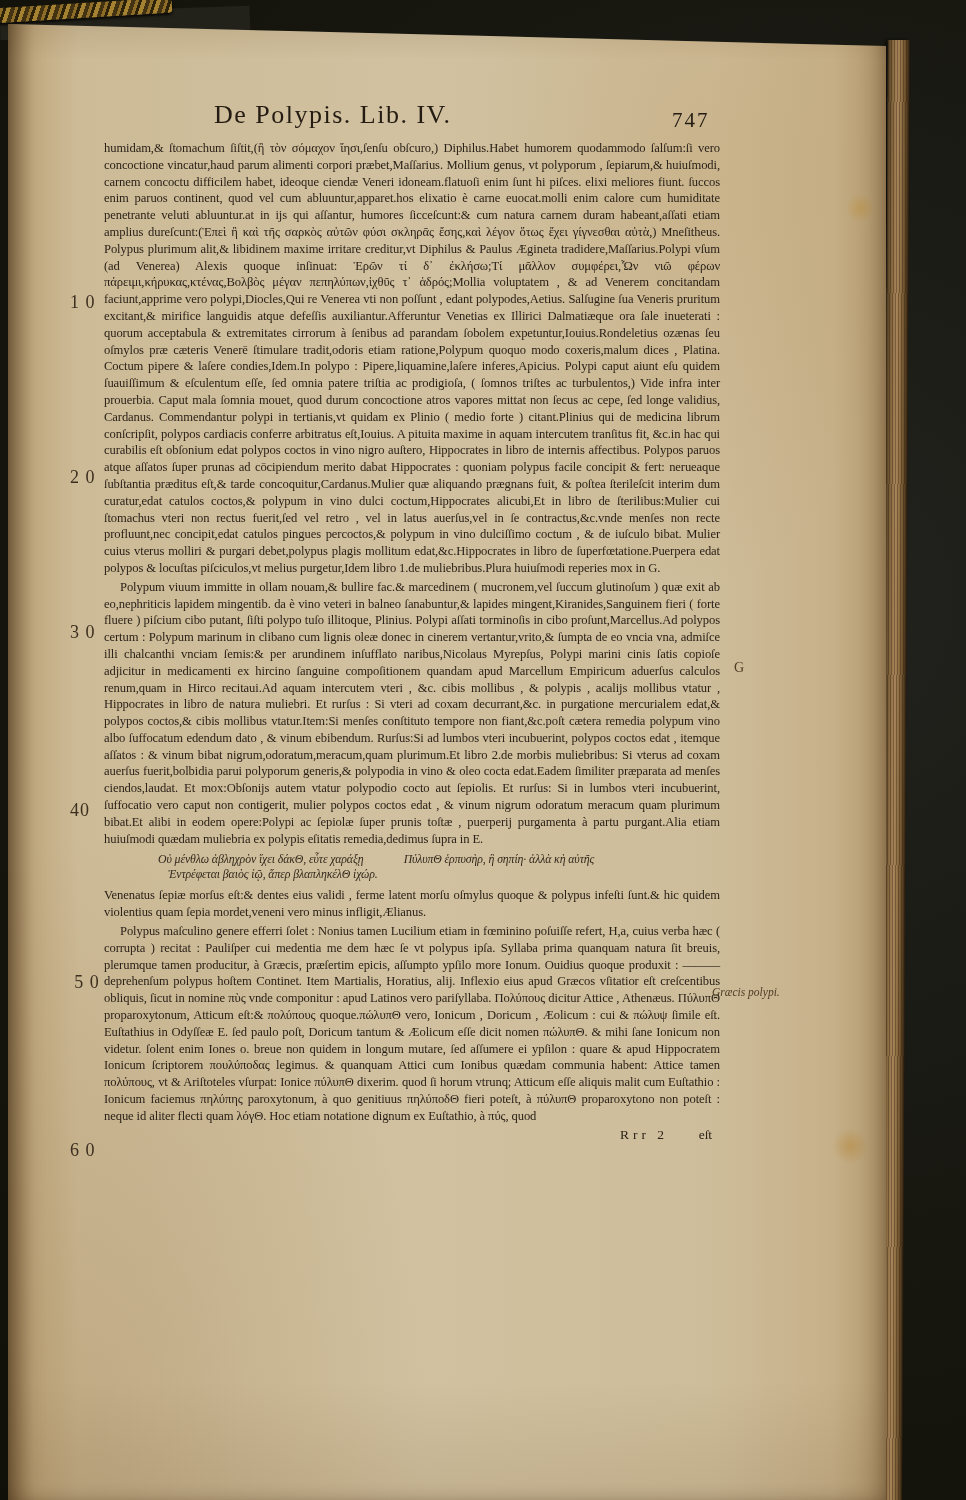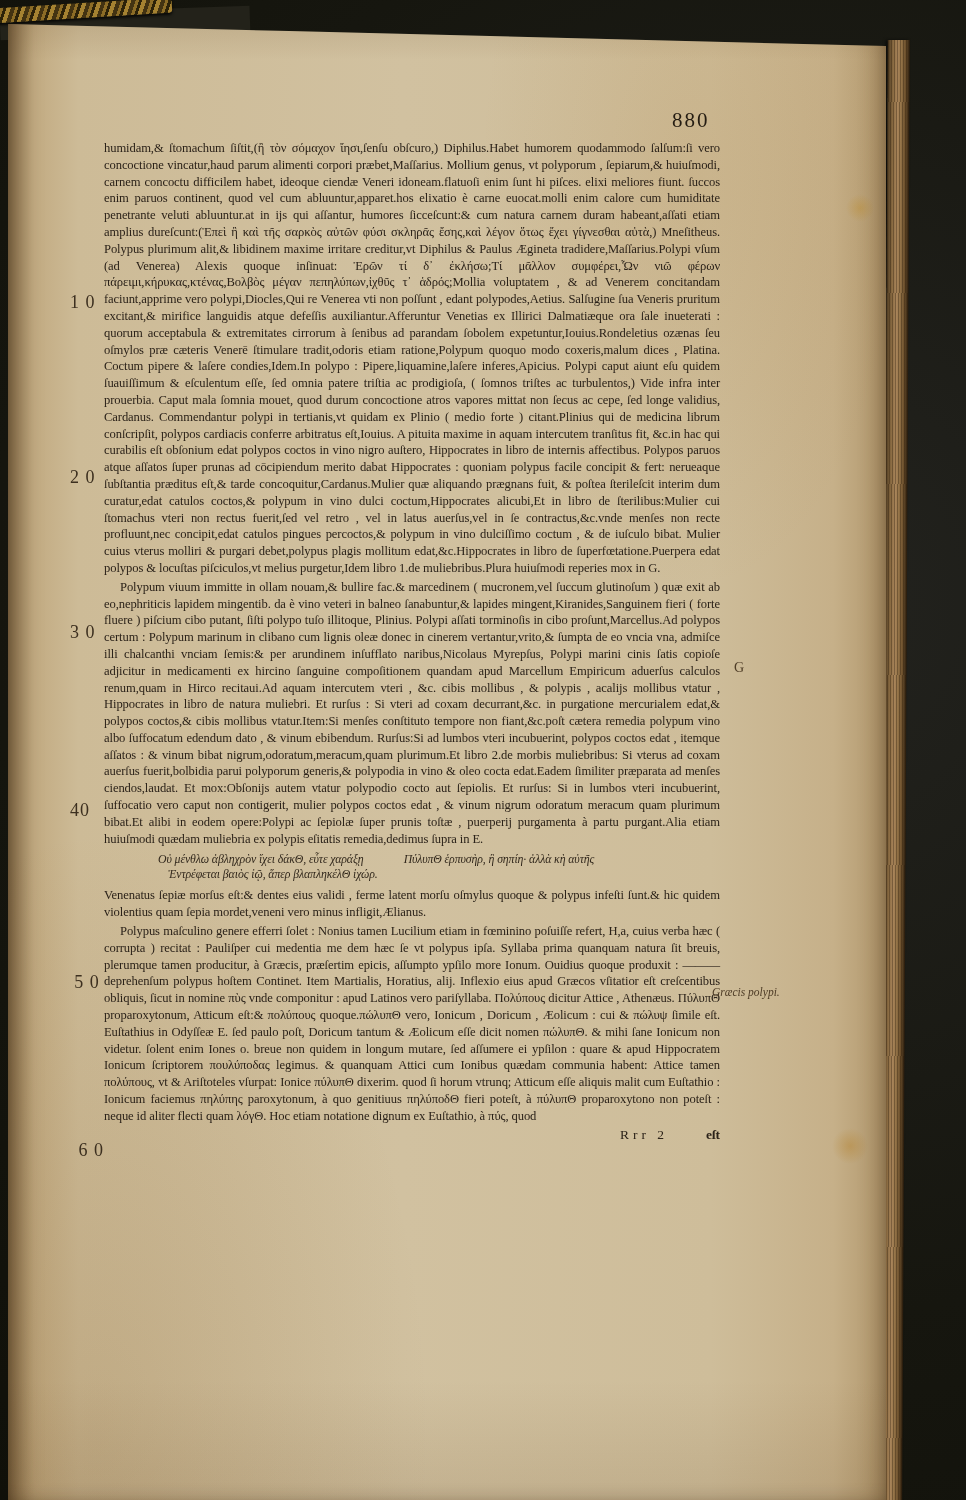--- a/index.html
+++ b/index.html
@@ -63,38 +63,39 @@
     text-align:justify;color:#2b2219;
   }
   .par{margin:0 0 2px 0;}
   .par.indent{text-indent:16px;}
   .verse{margin:5px 0 5px 54px;font-size:11.8px;font-style:italic;line-height:15px;color:#32281c;}
   .verse-row{display:flex;gap:40px;}
   .verse-row .vr{white-space:nowrap;}
   .verse-line2{margin-left:10px;}
   .sig-row{position:relative;height:20px;margin-top:2px;font-size:13.5px;}
   .sig{position:absolute;left:492px;letter-spacing:4px;margin-left:24px;}
-  .catch{position:absolute;right:0;font-weight:bold;}
+  .catch{position:absolute;right:8px;}
 
   .mnum{position:absolute;left:62px;width:34px;font-size:18px;color:#3c2f1f;letter-spacing:1px;}
   .mnote{position:absolute;font-size:11.5px;color:#4e3c26;}
   .mnote.italic{font-style:italic;}
 </style>
 </head>
 <body>
 
 <div class="scene">
   <div class="board"></div>
   <div class="headband"></div>
   <div class="fore-edge"></div>
 
   <div class="page">
 
     <div class="running-head">
-      <span class="page-num">880</span>
+      <span class="running-title">De Polypis.  Lib.  IV.</span>
+      <span class="page-num">747</span>
     </div>
 
     <div class="text-col">
       <p class="par flush">humidam,&amp; ſtomachum ſiſtit,(ἢ τὸν σόμαχον ἴησι,ſenſu obſcuro,) Diphilus.Habet humorem quodammodo ſalſum:ſi vero concoctione vincatur,haud parum alimenti corpori præbet,Maſſarius. Mollium genus, vt polyporum , ſepiarum,&amp; huiuſmodi, carnem concoctu difficilem habet, ideoque ciendæ Veneri idoneam.flatuoſi enim ſunt hi piſces. elixi meliores fiunt. ſuccos enim paruos continent, quod vel cum abluuntur,apparet.hos elixatio è carne euocat.molli enim calore cum humiditate penetrante veluti abluuntur.at in ijs qui aſſantur, humores ſicceſcunt:&amp; cum natura carnem duram habeant,aſſati etiam amplius dureſcunt:(Ἐπεὶ ἢ καὶ τῆς σαρκὸς αὐτῶν φύσι σκληρᾶς ἔσης,καὶ λέγον ὅτως ἔχει γίγνεσθαι αὐτὰ,) Mneſitheus. Polypus plurimum alit,&amp; libidinem maxime irritare creditur,vt Diphilus &amp; Paulus Ægineta tradidere,Maſſarius.Polypi vſum (ad Venerea) Alexis quoque inſinuat: Ἑρῶν τί δ᾽ ἐκλήσω;Τί μᾶλλον συμφέρει,Ὧν νιῶ φέρων πάρειμι,κήρυκας,κτένας,Βολβὸς μέγαν πεπηλύπων,ἰχθῦς τ᾽ ἁδρός;Mollia voluptatem , &amp; ad Venerem concitandam faciunt,apprime vero polypi,Diocles,Qui re Venerea vti non poſſunt , edant polypodes,Aetius. Salſugine ſua Veneris pruritum excitant,&amp; mirifice languidis atque defeſſis auxiliantur.Afferuntur Venetias ex Illirici Dalmatiæque ora ſale inueterati : quorum acceptabula &amp; extremitates cirrorum à ſenibus ad parandam ſobolem expetuntur,Iouius.Rondeletius ozænas ſeu oſmylos præ cæteris Venerē ſtimulare tradit,odoris etiam ratione,Polypum quoquo modo coxeris,malum dices , Platina. Coctum pipere &amp; laſere condies,Idem.In polypo : Pipere,liquamine,laſere inferes,Apicius.  Polypi caput aiunt eſu quidem ſuauiſſimum &amp; eſculentum eſſe, ſed omnia patere triſtia ac prodigioſa, ( ſomnos triſtes ac turbulentos,) Vide infra inter prouerbia.  Caput mala ſomnia mouet, quod durum concoctione atros vapores mittat non ſecus ac cepe, ſed longe validius, Cardanus.  Commendantur polypi in tertianis,vt quidam ex Plinio ( medio forte ) citant.Plinius qui de medicina librum conſcripſit, polypos cardiacis conferre arbitratus eſt,Iouius. A pituita maxime in aquam intercutem tranſitus fit, &amp;c.in hac qui curabilis eſt obſonium edat polypos coctos in vino nigro auſtero, Hippocrates in libro de internis affectibus.  Polypos paruos atque aſſatos ſuper prunas ad cōcipiendum merito dabat Hippocrates : quoniam polypus facile concipit &amp; fert: nerueaque ſubſtantia præditus eſt,&amp; tarde concoquitur,Cardanus.Mulier quæ aliquando prægnans fuit, &amp; poſtea ſterileſcit interim dum curatur,edat catulos coctos,&amp; polypum in vino dulci coctum,Hippocrates alicubi,Et in libro de ſterilibus:Mulier cui ſtomachus vteri non rectus fuerit,ſed vel retro , vel in latus auerſus,vel in ſe contractus,&amp;c.vnde menſes non recte profluunt,nec concipit,edat catulos pingues percoctos,&amp; polypum in vino dulciſſimo coctum , &amp; de iuſculo bibat.  Mulier cuius vterus molliri &amp; purgari debet,polypus plagis mollitum edat,&amp;c.Hippocrates in libro de ſuperfœtatione.Puerpera edat polypos &amp; locuſtas piſciculos,vt melius purgetur,Idem libro 1.de muliebribus.Plura huiuſmodi reperies mox in G.</p>
       <p class="par indent">Polypum viuum immitte in ollam nouam,&amp; bullire fac.&amp; marcedinem ( mucronem,vel ſuccum glutinoſum ) quæ exit ab eo,nephriticis lapidem mingentib. da è vino veteri in balneo ſanabuntur,&amp; lapides mingent,Kiranides,Sanguinem fieri ( forte fluere ) piſcium cibo putant, ſiſti polypo tuſo illitoque, Plinius.  Polypi aſſati torminoſis in cibo proſunt,Marcellus.Ad polypos certum : Polypum marinum in clibano cum lignis oleæ donec in cinerem vertantur,vrito,&amp; ſumpta de eo vncia vna, admiſce illi chalcanthi vnciam ſemis:&amp; per arundinem inſufflato naribus,Nicolaus Myrepſus, Polypi marini cinis ſatis copioſe adjicitur in medicamenti ex hircino ſanguine compoſitionem quandam apud Marcellum Empiricum aduerſus calculos renum,quam in Hirco recitaui.Ad aquam intercutem vteri , &amp;c. cibis mollibus , &amp; polypis , acalijs mollibus vtatur , Hippocrates in libro de natura muliebri.  Et rurſus : Si vteri ad coxam decurrant,&amp;c. in purgatione mercurialem edat,&amp; polypos coctos,&amp; cibis mollibus vtatur.Item:Si menſes conſtituto tempore non fiant,&amp;c.poſt cætera remedia polypum vino albo ſuffocatum edendum dato , &amp; vinum ebibendum. Rurſus:Si ad lumbos vteri incubuerint, polypos coctos edat , itemque aſſatos : &amp; vinum bibat nigrum,odoratum,meracum,quam plurimum.Et libro 2.de morbis muliebribus: Si vterus ad coxam auerſus fuerit,bolbidia parui polyporum generis,&amp; polypodia in vino &amp; oleo cocta edat.Eadem ſimiliter præparata ad menſes ciendos,laudat. Et mox:Obſonijs autem vtatur polypodio cocto aut ſepiolis. Et rurſus: Si in lumbos vteri incubuerint, ſuffocatio vero caput non contigerit, mulier polypos coctos edat , &amp; vinum nigrum odoratum meracum quam plurimum bibat.Et alibi in eodem opere:Polypi ac ſepiolæ ſuper prunis toſtæ , puerperij purgamenta à partu purgant.Alia etiam huiuſmodi quædam muliebria ex polypis eſitatis remedia,dedimus ſupra in E.</p>
 
       <div class="verse">
         <div class="verse-row">
           <span class="vr">Οὐ μένθλω ἀβληχρὸν ἴχει δάκΘ, εὖτε χαράξῃ</span>
           <span class="vr">ΠύλυπΘ ἑρπυσὴρ, ἢ σηπίη· ἀλλὰ κὴ αὐτῆς</span>
@@ -109,19 +110,19 @@
         <span class="sig">Rrr 2</span>
         <span class="catch">eſt</span>
       </div>
     </div>
 
     <div class="mnum" style="top:292px;">1 0</div>
     <div class="mnum" style="top:467px;">2 0</div>
     <div class="mnum" style="top:622px;">3 0</div>
     <div class="mnum" style="top:800px;">40</div>
     <div class="mnum" style="top:972px;text-align:center;">5 0</div>
-    <div class="mnum" style="top:1140px;text-align:right;">6 0</div>
+    <div class="mnum" style="top:1140px;">6 0</div>
 
     <div class="mnote" style="top:660px;left:726px;font-size:14px;">G</div>
     <div class="mnote italic" style="top:986px;left:704px;">Græcis polypi.</div>
 
   </div>
 </div>
 
 </body></html>

